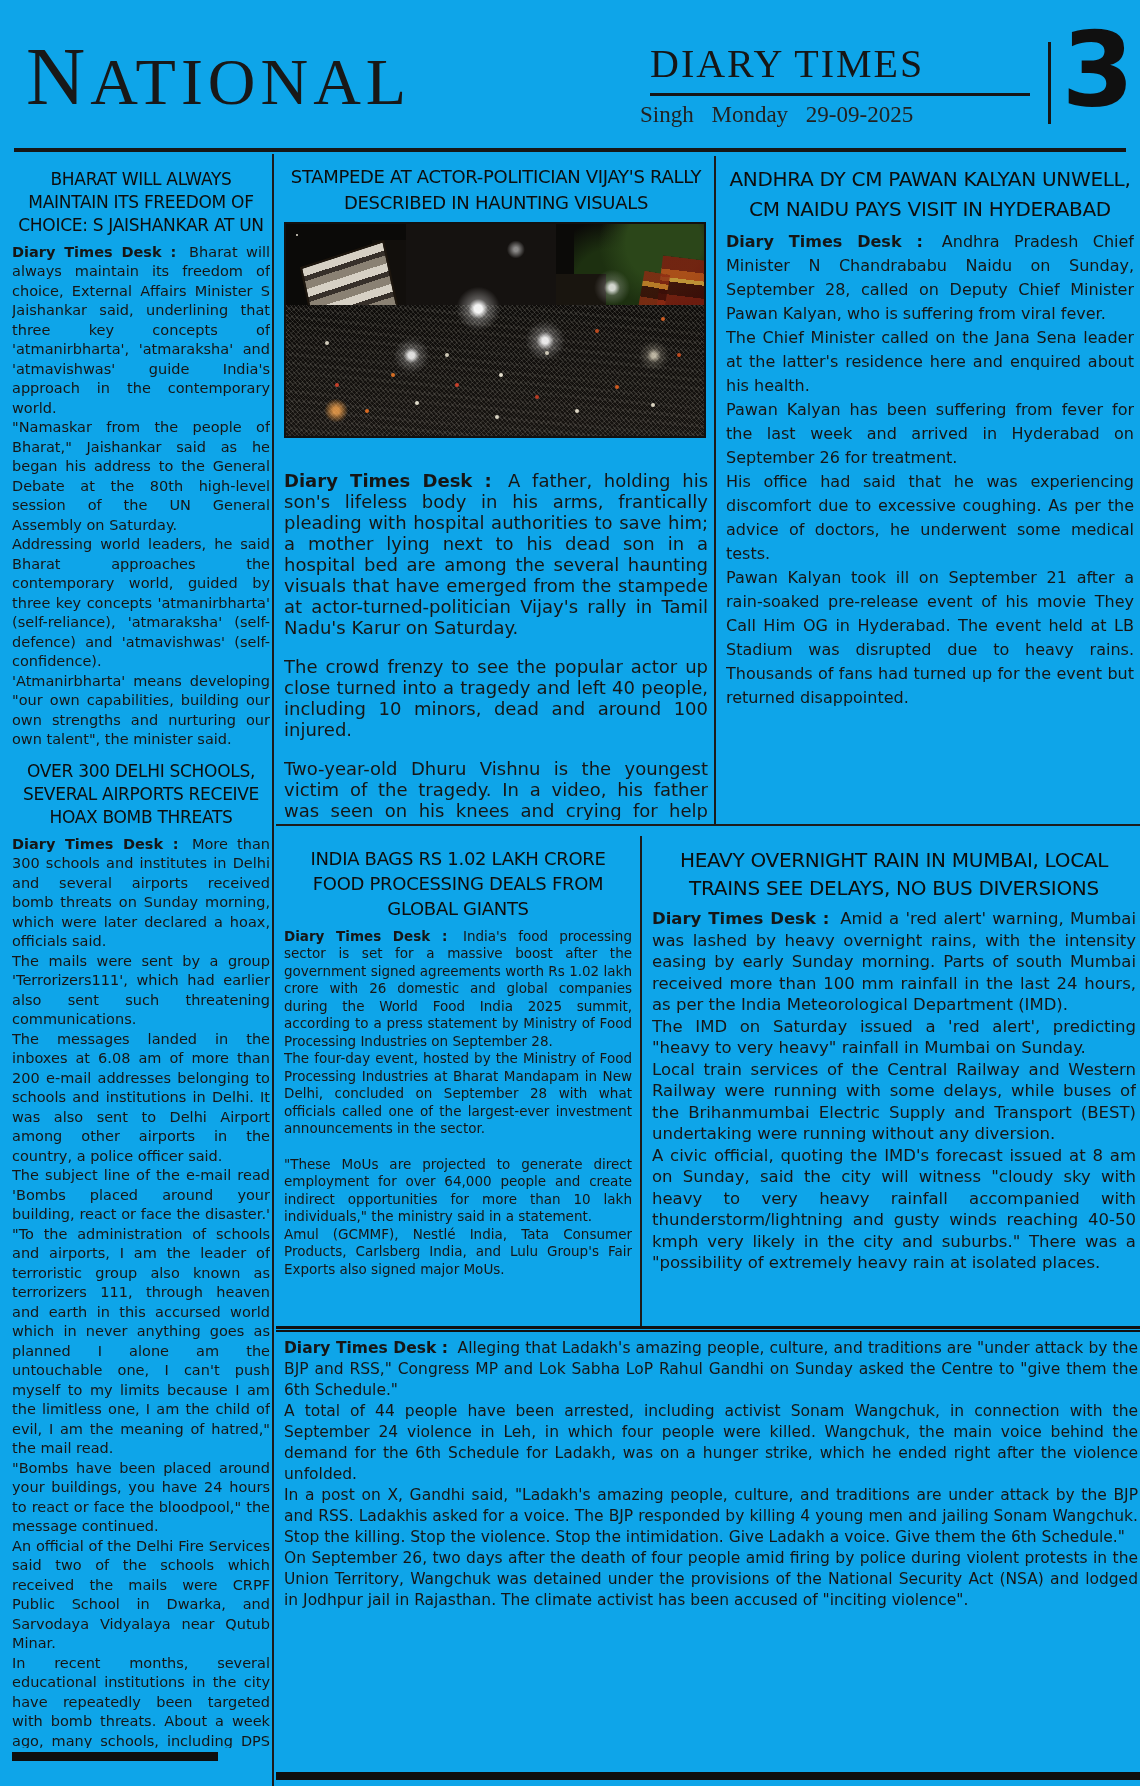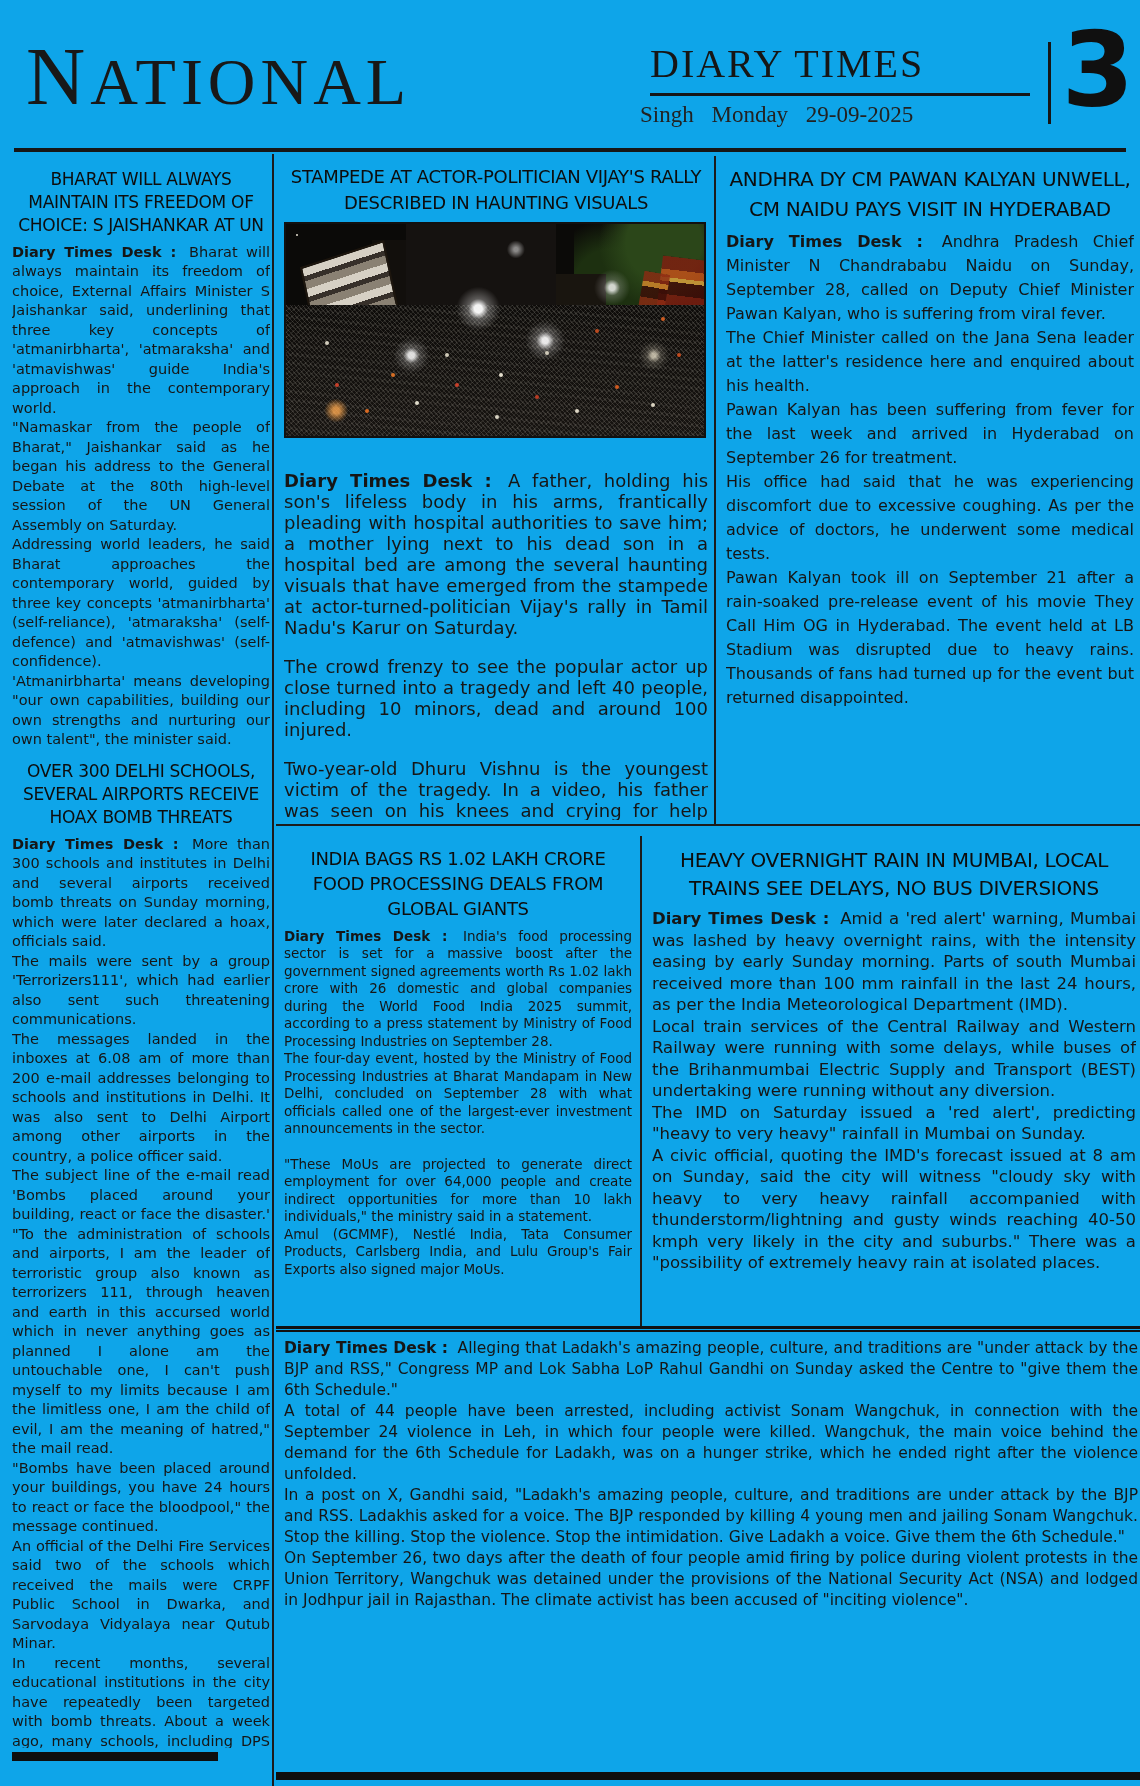--- a/index.html
+++ b/index.html
@@ -173,22 +173,22 @@
       <p>The four-day event, hosted by the Ministry of Food Processing Industries at Bharat Mandapam in New Delhi, concluded on September 28 with what officials called one of the largest-ever investment announcements in the sector.</p>
       <p class="gap">"These MoUs are projected to generate direct employment for over 64,000 people and create indirect opportunities for more than 10 lakh individuals," the ministry said in a statement.</p>
       <p>Amul (GCMMF), Nestlé India, Tata Consumer Products, Carlsberg India, and Lulu Group's Fair Exports also signed major MoUs.</p>
     </div>
   </div>
 
   <div class="article a-mumbai">
     <h2 class="headline h-mumbai">HEAVY OVERNIGHT RAIN IN MUMBAI, LOCAL TRAINS SEE DELAYS, NO BUS DIVERSIONS</h2>
     <div class="body b-mumbai">
       <p><b class="desk">Diary Times Desk : </b><span>Amid a 'red alert' warning, Mumbai was lashed by heavy overnight rains, with the intensity easing by early Sunday morning. Parts of south Mumbai received more than 100 mm rainfall in the last 24 hours, as per the India Meteorological Department (IMD).</span></p>
+      <p>The IMD on Saturday issued a 'red alert', predicting "heavy to very heavy" rainfall in Mumbai on Sunday.</p>
       <p>Local train services of the Central Railway and Western Railway were running with some delays, while buses of the Brihanmumbai Electric Supply and Transport (BEST) undertaking were running without any diversion.</p>
-      <p>The IMD on Saturday issued a 'red alert', predicting "heavy to very heavy" rainfall in Mumbai on Sunday.</p>
       <p>A civic official, quoting the IMD's forecast issued at 8 am on Sunday, said the city will witness "cloudy sky with heavy to very heavy rainfall accompanied with thunderstorm/lightning and gusty winds reaching 40-50 kmph very likely in the city and suburbs." There was a "possibility of extremely heavy rain at isolated places.</p>
     </div>
   </div>
 
   <div class="article a-ladakh">
     <div class="body b-ladakh">
       <p><b class="desk">Diary Times Desk : </b><span>Alleging that Ladakh's amazing people, culture, and traditions are "under attack by the BJP and RSS," Congress MP and Lok Sabha LoP Rahul Gandhi on Sunday asked the Centre to "give them the 6th Schedule."</span></p>
       <p>A total of 44 people have been arrested, including activist Sonam Wangchuk, in connection with the September 24 violence in Leh, in which four people were killed. Wangchuk, the main voice behind the demand for the 6th Schedule for Ladakh, was on a hunger strike, which he ended right after the violence unfolded.</p>
       <p>In a post on X, Gandhi said, "Ladakh's amazing people, culture, and traditions are under attack by the BJP and RSS. Ladakhis asked for a voice. The BJP responded by killing 4 young men and jailing Sonam Wangchuk. Stop the killing. Stop the violence. Stop the intimidation. Give Ladakh a voice. Give them the 6th Schedule."</p>
       <p>On September 26, two days after the death of four people amid firing by police during violent protests in the Union Territory, Wangchuk was detained under the provisions of the National Security Act (NSA) and lodged in Jodhpur jail in Rajasthan. The climate activist has been accused of "inciting violence".</p>

